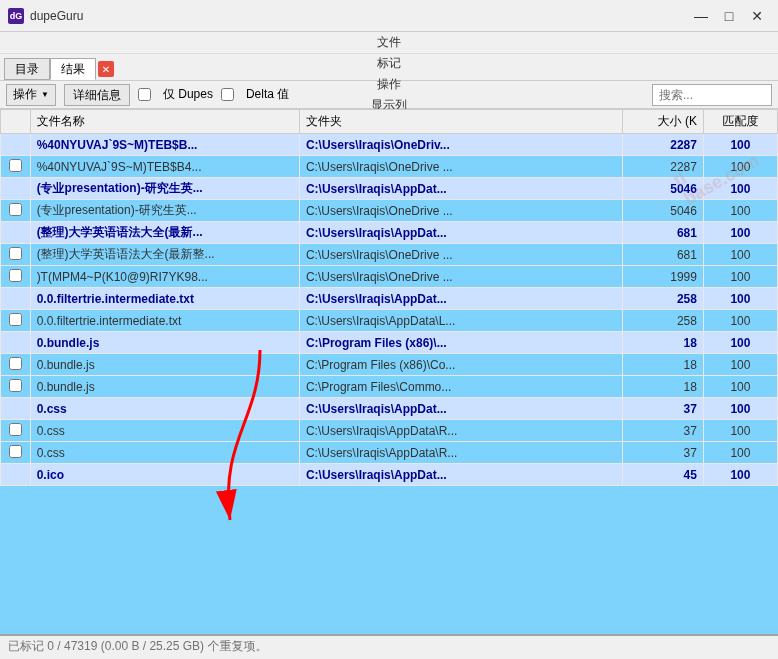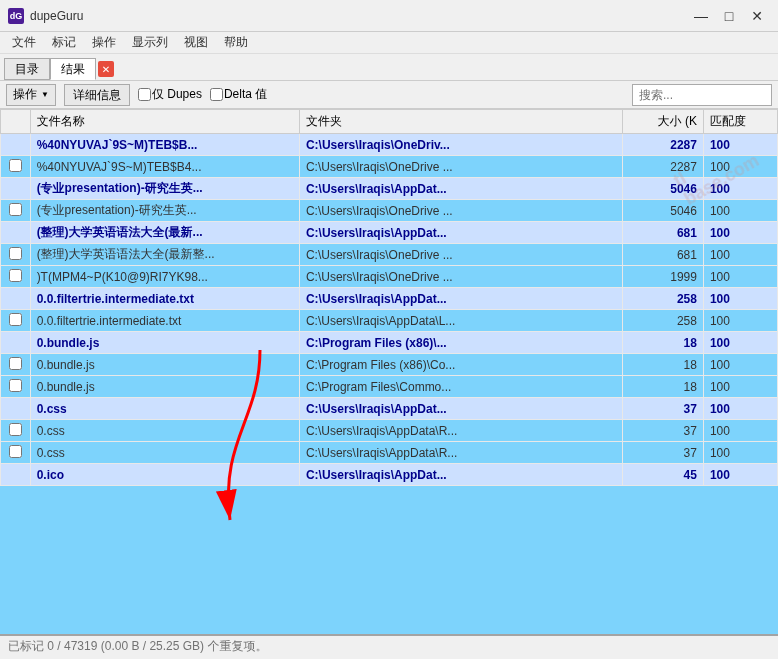--- a/index.html
+++ b/index.html
@@ -58,20 +58,21 @@
     }
 
     
     .menu-bar {
       background: #f0f0f0;
       height: 22px;
       display: flex;
       align-items: center;
       padding: 0 4px;
       border-bottom: 1px solid #ddd;
+      flex-direction: column;
     }
     .menu-item {
       padding: 2px 8px;
       cursor: pointer;
       font-size: 12px;
       color: #333;
     }
     .tab-btn {
       padding: 2px 10px;
       border: 1px solid #aaa;
@@ -127,30 +128,30 @@
       padding: 2px 8px;
       border: 1px solid #aaa;
       background: #e8e8e8;
       height: 22px;
       cursor: pointer;
       font-size: 12px;
     }
     .checkbox-label {
       display: flex;
       align-items: center;
-      gap: 1px;
+      gap: 12px;
       font-size: 12px;
       cursor: pointer;
     }
     .spacer { flex: 1; }
     .search-box {
       border: 1px solid #aaa;
       padding: 2px 6px;
       height: 22px;
-      width: 140px;
+      width: 120px;
       font-size: 12px;
       background: white;
       color: #999;
     }
 
     
     .table-container {
       flex: 1;
       overflow-y: auto;
       overflow-x: hidden;
@@ -195,21 +196,21 @@
       color: #00008b;
       font-weight: bold;
     }
     .row-normal td {
       color: #333;
     }
     .col-check { width: 22px; text-align: center; }
     .col-filename { width: 200px; }
     .col-folder { width: 240px; }
     .col-size { width: 60px; text-align: right; }
-    .col-match { width: 55px; text-align: left; }
+    .col-match { width: 55px; text-align: center; }
 
     
     .status-bar {
       background: #f0f0f0;
       height: 22px;
       display: flex;
       align-items: center;
       padding: 0 8px;
       border-top: 2px solid #a3a3a3;
       font-size: 12px;

